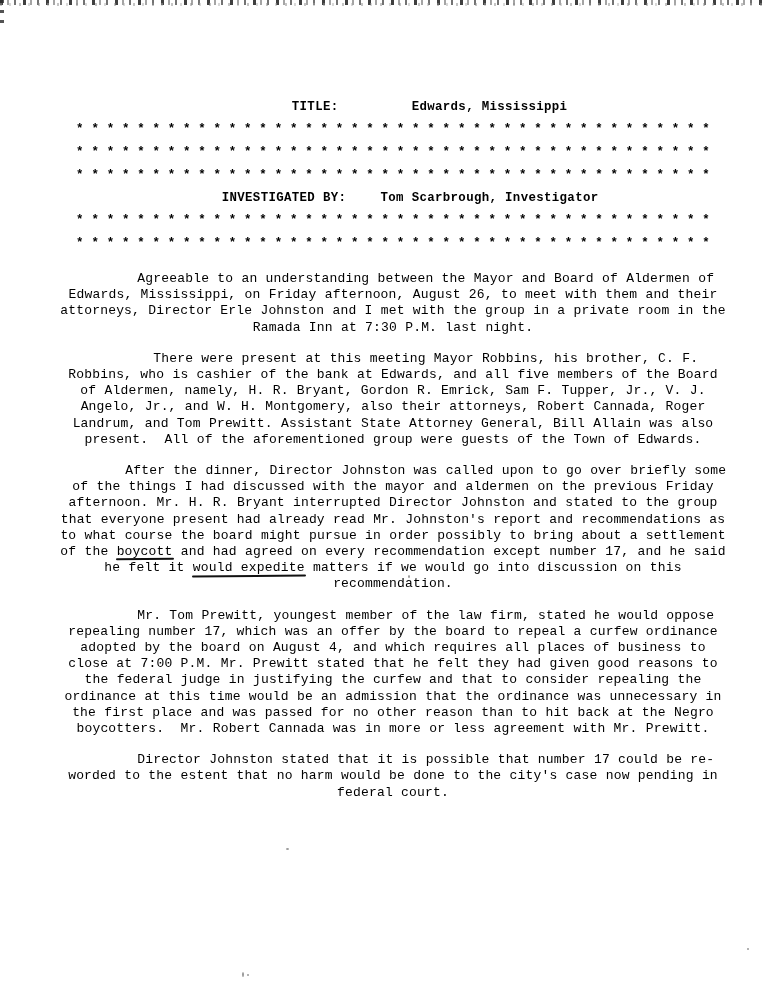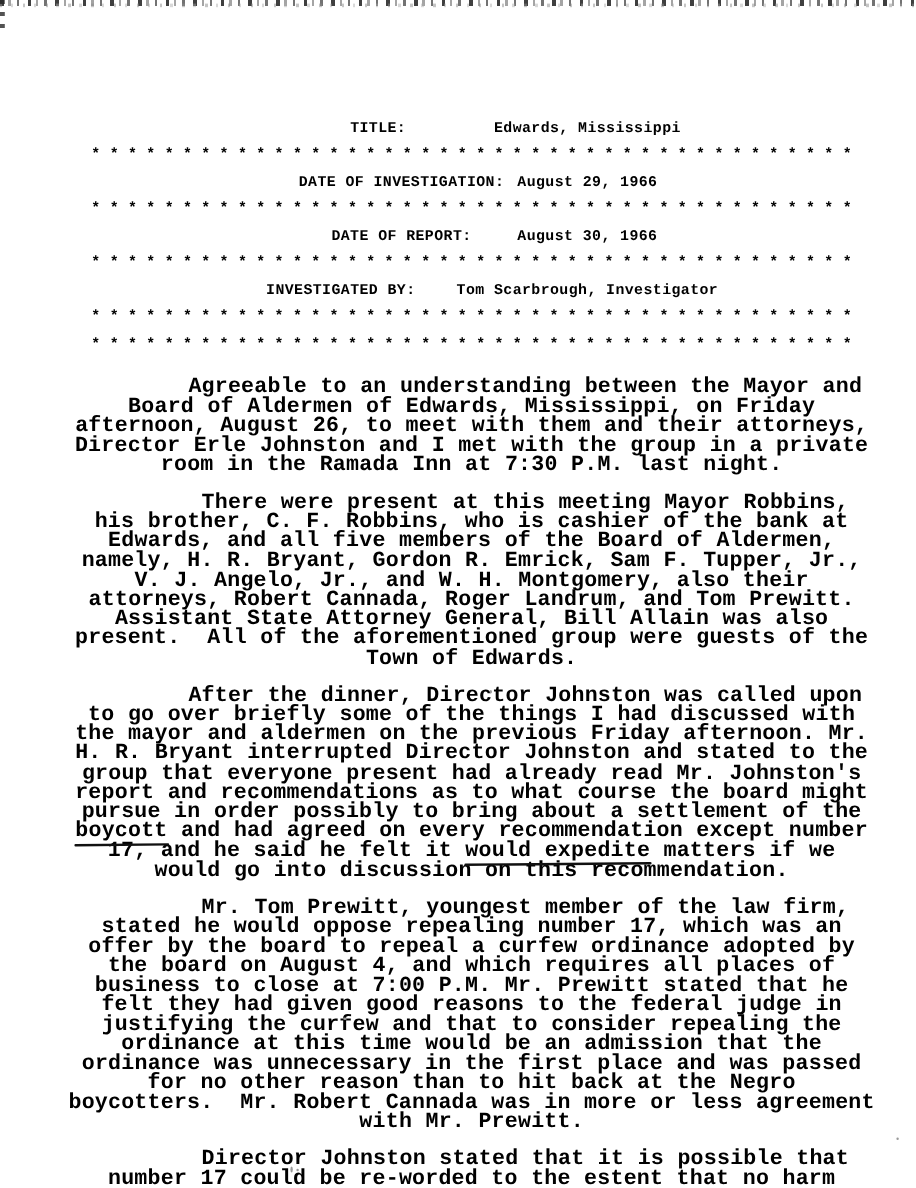--- a/index.html
+++ b/index.html
@@ -100,24 +100,24 @@
     overflow: hidden;
     color: #000;
   }
 
   
   .paragraphs {
     margin-top: 12px;
   }
 
   .para {
-    font-size: 18px;
+    font-size: 13px;
     line-height: 16.2px;
     letter-spacing: 0.18px;
-    font-weight: bold;
+    font-weight: normal;
     white-space: pre-wrap;
     margin: 0 0 15px 0;
     word-spacing: 0.2px;
   }
 
   .para:last-child { margin-bottom: 16px; }
 
   
   .pen-underline {
     position: relative;
@@ -148,23 +148,21 @@
 <div class="page">
 
   <div class="scan-edge-top"></div>
   <div class="scan-edge-top2"></div>
   <div class="scan-edge-left"></div>
 
   <div class="doc-body">
     <div id="header-block">
         <div class="hdr-row"><span class="hdr-label">TITLE:</span><span class="hdr-value">Edwards, Mississippi</span></div>
         <div class="sep-row">* * * * * * * * * * * * * * * * * * * * * * * * * * * * * * * * * * * * * * * * * *</div>
-        <div class="hdr-row"><span class="hdr-label">DATE OF INVESTIGATION:</span><span class="hdr-value">August 29, 1966</span></div>
         <div class="sep-row">* * * * * * * * * * * * * * * * * * * * * * * * * * * * * * * * * * * * * * * * * *</div>
-        <div class="hdr-row"><span class="hdr-label">DATE OF REPORT:</span><span class="hdr-value">August 30, 1966</span></div>
         <div class="sep-row">* * * * * * * * * * * * * * * * * * * * * * * * * * * * * * * * * * * * * * * * * *</div>
         <div class="hdr-row"><span class="hdr-label">INVESTIGATED BY:</span><span class="hdr-value">Tom Scarbrough, Investigator</span></div>
         <div class="sep-row">* * * * * * * * * * * * * * * * * * * * * * * * * * * * * * * * * * * * * * * * * *</div>
         <div class="sep-row">* * * * * * * * * * * * * * * * * * * * * * * * * * * * * * * * * * * * * * * * * *</div>
       </div>
     <div class="paragraphs" id="paragraph-block">
         <p class="para">        Agreeable to an understanding between the Mayor and Board of Aldermen of Edwards, Mississippi, on Friday afternoon, August 26, to meet with them and their attorneys, Director Erle Johnston and I met with the group in a private room in the Ramada Inn at 7:30 P.M. last night.</p>
         <p class="para">        There were present at this meeting Mayor Robbins, his brother, C. F. Robbins, who is cashier of the bank at Edwards, and all five members of the Board of Aldermen, namely, H. R. Bryant, Gordon R. Emrick, Sam F. Tupper, Jr., V. J. Angelo, Jr., and W. H. Montgomery, also their attorneys, Robert Cannada, Roger Landrum, and Tom Prewitt. Assistant State Attorney General, Bill Allain was also present.  All of the aforementioned group were guests of the Town of Edwards.</p>
         <p class="para"><span>        After the dinner, Director Johnston was called upon to go over briefly some of the things I had discussed with the mayor and aldermen on the previous Friday afternoon. Mr. H. R. Bryant interrupted Director Johnston and stated to the group that everyone present had already read Mr. Johnston's report and recommendations as to what course the board might pursue in order possibly to bring about a settlement of the </span><span class="pen-underline">boycott</span><span> and had agreed on every recommendation except number 17, and he said he felt it </span><span class="pen-underline">would expedite</span><span> matters if we would go into discussion on this recommendation.</span></p>
         <p class="para">        Mr. Tom Prewitt, youngest member of the law firm, stated he would oppose repealing number 17, which was an offer by the board to repeal a curfew ordinance adopted by the board on August 4, and which requires all places of business to close at 7:00 P.M. Mr. Prewitt stated that he felt they had given good reasons to the federal judge in justifying the curfew and that to consider repealing the ordinance at this time would be an admission that the ordinance was unnecessary in the first place and was passed for no other reason than to hit back at the Negro boycotters.  Mr. Robert Cannada was in more or less agreement with Mr. Prewitt.</p>

